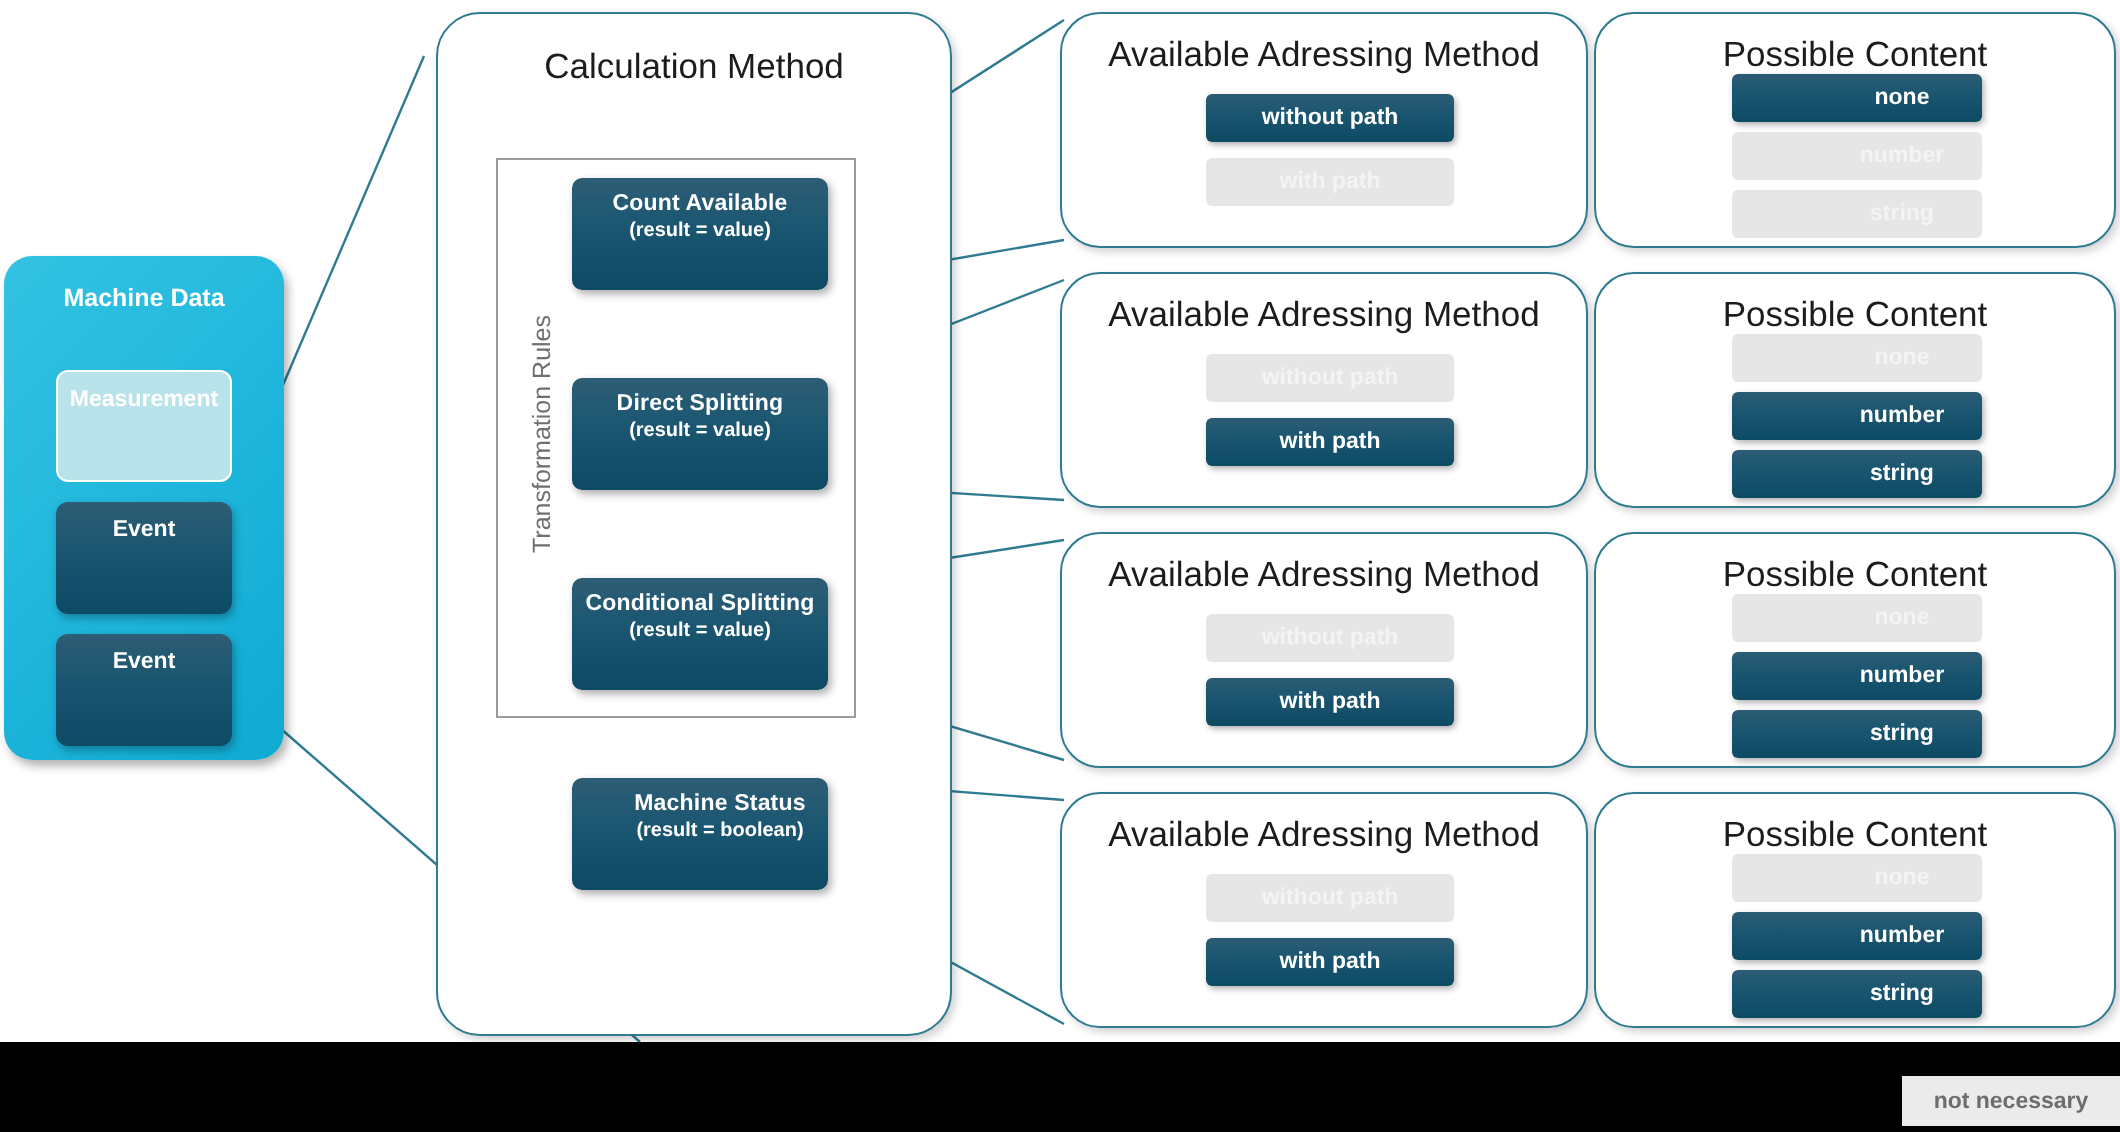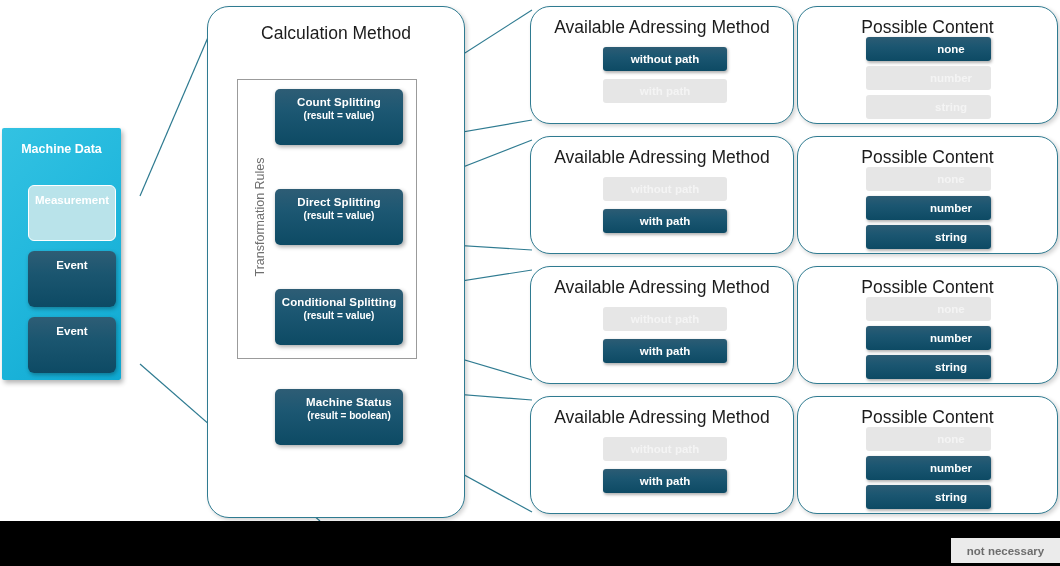--- a/index.html
+++ b/index.html
@@ -21,23 +21,23 @@
     width: 1060px;
     height: 566px;
     pointer-events: none;
   }
 
   
   .machine-data {
     position: absolute;
     left: 2px;
     top: 128px;
-    width: 119px;
+    width: 140px;
     height: 252px;
-    border-radius: 2px;
+    border-radius: 14px;
     background: linear-gradient(135deg, #33c2e2 0%, #22b8dd 45%, #0fa9d2 100%);
     box-shadow: 2px 3px 5px rgba(0,0,0,0.30);
   }
   .machine-data-title {
     position: absolute;
     left: 0; right: 0;
     top: 14px;
     text-align: center;
     color: #ffffff;
     font-size: 12.5px;
@@ -83,21 +83,21 @@
     position: absolute;
     left: 0; right: 0;
     text-align: center;
     font-size: 17.5px;
     color: #1c1c1c;
     font-weight: normal;
   }
 
   
   #calc-panel {
-    left: 207px;
+    left: 218px;
     top: 6px;
     width: 258px;
     height: 512px;
   }
   #calc-title { top: 16px; }
 
   
   .tr-box {
     position: absolute;
     left: 29px;
@@ -245,21 +245,21 @@
   </div>
 
   <div class="panel" id="calc-panel">
     <div class="panel-title" id="calc-title">Calculation Method</div>
 
     <div class="tr-box">
       <div class="tr-label">Transformation Rules</div>
     </div>
 
     <div class="calc-box" id="calc-box-0">
-      <span class="line1">Count Splitting</span>
+      <span class="line1">Count Available</span>
       <span class="line2">(result = value)</span>
     </div>
     <div class="calc-box" id="calc-box-1">
       <span class="line1">Direct Splitting</span>
       <span class="line2">(result = value)</span>
     </div>
     <div class="calc-box" id="calc-box-2">
       <span class="line1">Conditional Splitting</span>
       <span class="line2">(result = value)</span>
     </div>

